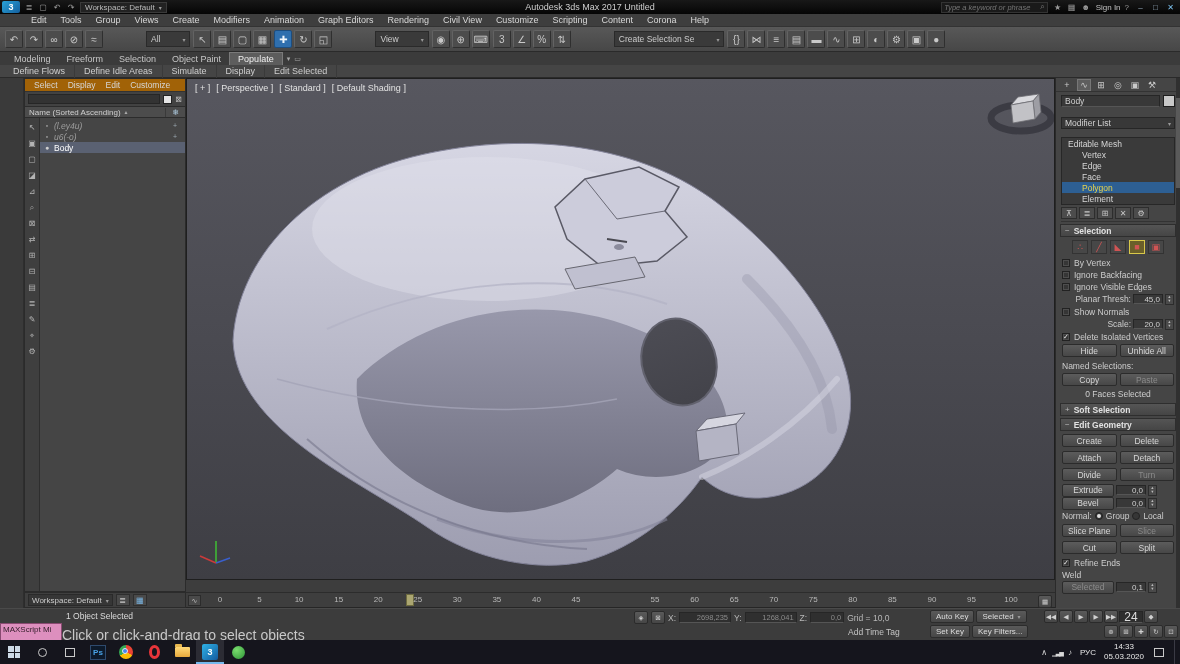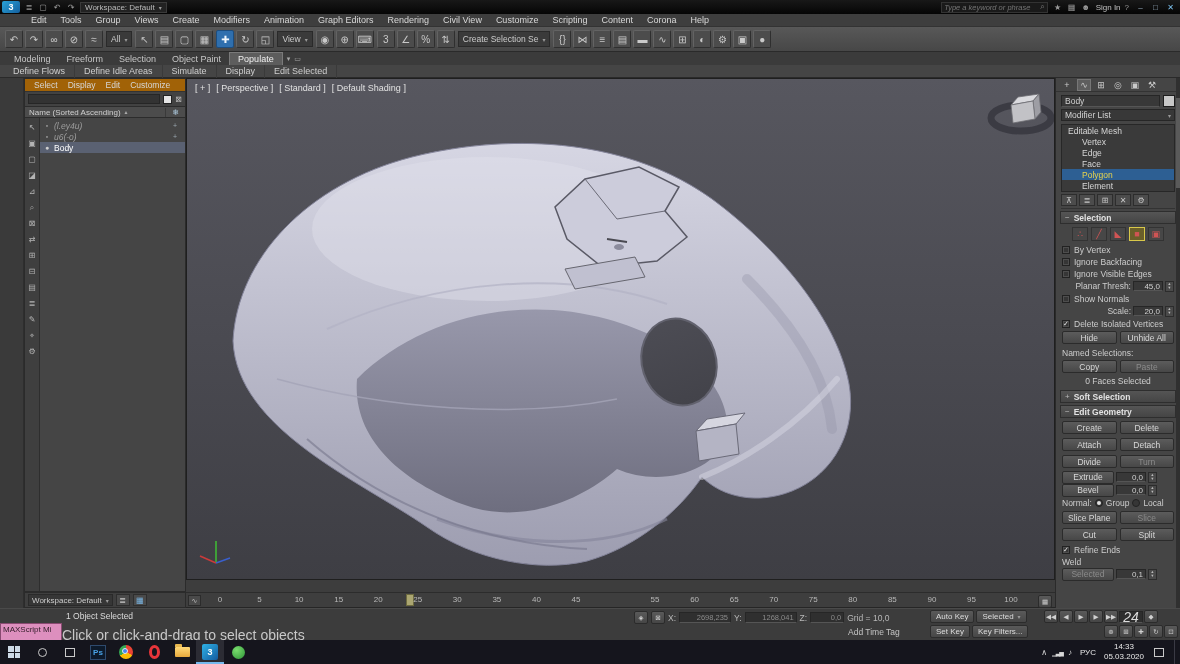--- a/index.html
+++ b/index.html
@@ -38,21 +38,21 @@
 
   
   #toolbar { left:0; top:27px; width:1180px; height:25px; background:linear-gradient(#585858,#474747);
     border-bottom:1px solid #2a2a2a; display:flex; align-items:center; gap:3px; padding:0 5px; }
   .tb-group { display:flex; gap:2px; align-items:center; }
   .icon-btn { width:18px; height:18px; background:#4c4c4c; border:1px solid #2f2f2f; border-top-color:#636363;
     border-left-color:#636363; color:#c9c9c9; font-size:10px; display:flex; align-items:center;
     justify-content:center; border-radius:2px; }
   .icon-btn.active { background:#2f6fae; border-color:#1d4d7e; color:#eef5fb; }
   .tb-dd { height:16px; background:#3a3a3a; border:1px solid #2a2a2a; color:#ccc; font-size:8.5px;
-    display:flex; align-items:center; padding:6px 4px; gap:4px; }
+    display:flex; align-items:center; padding:6px 4px; gap:22px;margin-left:40px; }
 
   
   #ribbon-tabs { left:0; top:52px; width:1180px; height:13px; background:#3b3b3b; display:flex;
     align-items:center; padding-left:6px; }
   #ribbon-tabs-i { display:flex; align-items:center; height:13px; }
   .rtab { padding:0 8px; height:13px; display:flex; align-items:center; font-size:9px; color:#c6c6c6; }
   .rtab.active { background:#5d5d5d; border:1px solid #7a7a7a; border-bottom:none; color:#efefef; }
   #ribbon-extra { display:flex; gap:4px; margin-left:4px; }
   .ricon { color:#a8a8a8; font-size:7px; }
   #ribbon-sub { left:0; top:65px; width:1180px; height:13px; background:#454545; border-bottom:1px solid #2a2a2a;
@@ -109,21 +109,21 @@
     font-size:9px; color:#d2d2d2; }
   #cmd-scroll { position:absolute; right:0; top:0; width:4px; height:100%; background:#303030; }
   #cmd-scroll i { position:absolute; left:0; top:20px; width:4px; height:90px; background:#5a5a5a; }
   #cmd-tabs { height:14px; display:flex; gap:3px; padding:1px 4px; border-bottom:1px solid #333; }
   .cmd-tab { width:14px; height:12px; font-size:9px; color:#c9c9c9; display:flex; align-items:center; justify-content:center; }
   .cmd-tab.active { background:#5e5e5e; border:1px solid #777; }
   .cmd-name-row { display:flex; gap:3px; padding:3px 5px 2px; align-items:center; }
   .fld { background:#383838; border:1px solid #262626; border-bottom-color:#555; color:#d0d0d0; }
   .fld.name { flex:1; height:12px; display:flex; align-items:center; padding:0 3px; font-size:8.5px; }
   .swatch { width:12px; height:12px; background:#c8c8c8; border:1px solid #1d1d1d; }
-  .dd.full { margin:0 5px; height:12px; background:#383838; border:1px solid #262626; display:flex;
+  .dd.full { margin:8px 5px; height:12px; background:#383838; border:1px solid #262626; display:flex;
     align-items:center; justify-content:space-between; padding:0 3px; font-size:8.5px; }
   #stack { margin:3px 5px 0; height:68px; background:#3a3a3a; border:1px solid #272727; overflow:hidden; position:relative; }
   .stack-row { height:11px; font-size:8.5px; color:#d6d6d6; padding-left:6px; display:flex; align-items:center; }
   .stack-row.child { padding-left:20px; }
   .stack-row.active { background:#2d5f93; color:#e8d44d; }
   #stack-tools { margin:2px 5px; height:15px; display:flex; gap:2px; border-bottom:1px solid #333; padding-bottom:2px; }
   .st-ico { width:16px; height:12px; background:#4c4c4c; border:1px solid #2d2d2d; font-size:8px; color:#c6c6c6;
     display:flex; align-items:center; justify-content:center; }
   .roll { margin:2px 4px 0; height:13px; background:linear-gradient(#555,#454545); border:1px solid #2e2e2e;
     color:#e2e2e2; font-size:8.5px; font-weight:bold; display:flex; align-items:center; padding:0 4px; gap:4px; }
@@ -185,22 +185,22 @@
     justify-content:flex-end; padding:0 2px; background:#2f2f2f; }
   .fld.coord.z { width:34px; }
   .tbtn { min-width:14px; height:13px; background:linear-gradient(#5a5a5a,#464646); border:1px solid #2b2b2b;
     color:#d0d0d0; font-size:6.5px; display:flex; align-items:center; justify-content:center; padding:0 1px; border-radius:2px; }
   .sb-tag { position:absolute; left:848px; top:18px; font-size:8.5px; color:#c4c4c4; }
   .sb-keys { position:absolute; left:930px; top:1px; display:flex; gap:2px; }
   .sb-keys.two { top:16px; }
   .sbtn { height:13px; background:linear-gradient(#5a5a5a,#474747); border:1px solid #2c2c2c; font-size:8px;
     color:#ddd; padding:0 5px; border-radius:2px; display:flex; align-items:center; gap:4px; }
   .sb-trans { position:absolute; left:1044px; top:1px; display:flex; gap:1px; align-items:center; }
-  .fld.frame { width:24px; height:12px; background:#2e2e2e; color:#ddd; font-size:14px; display:flex;
-    align-items:center; justify-content:center;font-style:italic; }
+  .fld.frame { width:24px; height:12px; background:#2e2e2e; color:#ddd; font-size:12px; display:flex;
+    align-items:center; justify-content:center; }
   .sb-nav { position:absolute; right:2px; top:16px; display:flex; gap:1px; }
 
   
   #taskbar { left:0; top:640px; width:1180px; height:24px; background:#15151d; display:flex;
     align-items:center; justify-content:space-between; }
   .tk-left { display:flex; height:100%; }
   .tk-btn { width:28px; height:100%; display:flex; align-items:center; justify-content:center; position:relative; }
   .tk-btn.active { background:rgba(255,255,255,0.10); box-shadow:inset 0 -2px 0 #76b9ed; }
   .win-logo { width:12px; height:12px; display:grid; grid-template-columns:1fr 1fr; grid-template-rows:1fr 1fr; gap:1px; }
   .win-logo i { background:#cdd9e5; }
@@ -241,20 +241,21 @@
           <div class="tq-ico">≣</div>
           <div class="tq-ico">▢</div>
           <div class="tq-ico">↶</div>
           <div class="tq-ico">↷</div>
         </div>
       <div class="ws-dd">
         <span>Workspace: Default</span>
         <span class="arr">▾</span>
       </div>
     </div>
+    <div class="tb-title">Autodesk 3ds Max 2017     Untitled</div>
     <div class="tb-right">
       <div class="search-box">
         <input placeholder="Type a keyword or phrase" style="">
         <span class="mag">⌕</span>
       </div>
       <div id="tb-right-icons" class="tb-group">
           <div class="tq-ico">★</div>
           <div class="tq-ico">▦</div>
           <div class="tq-ico">☻</div>
         </div>

